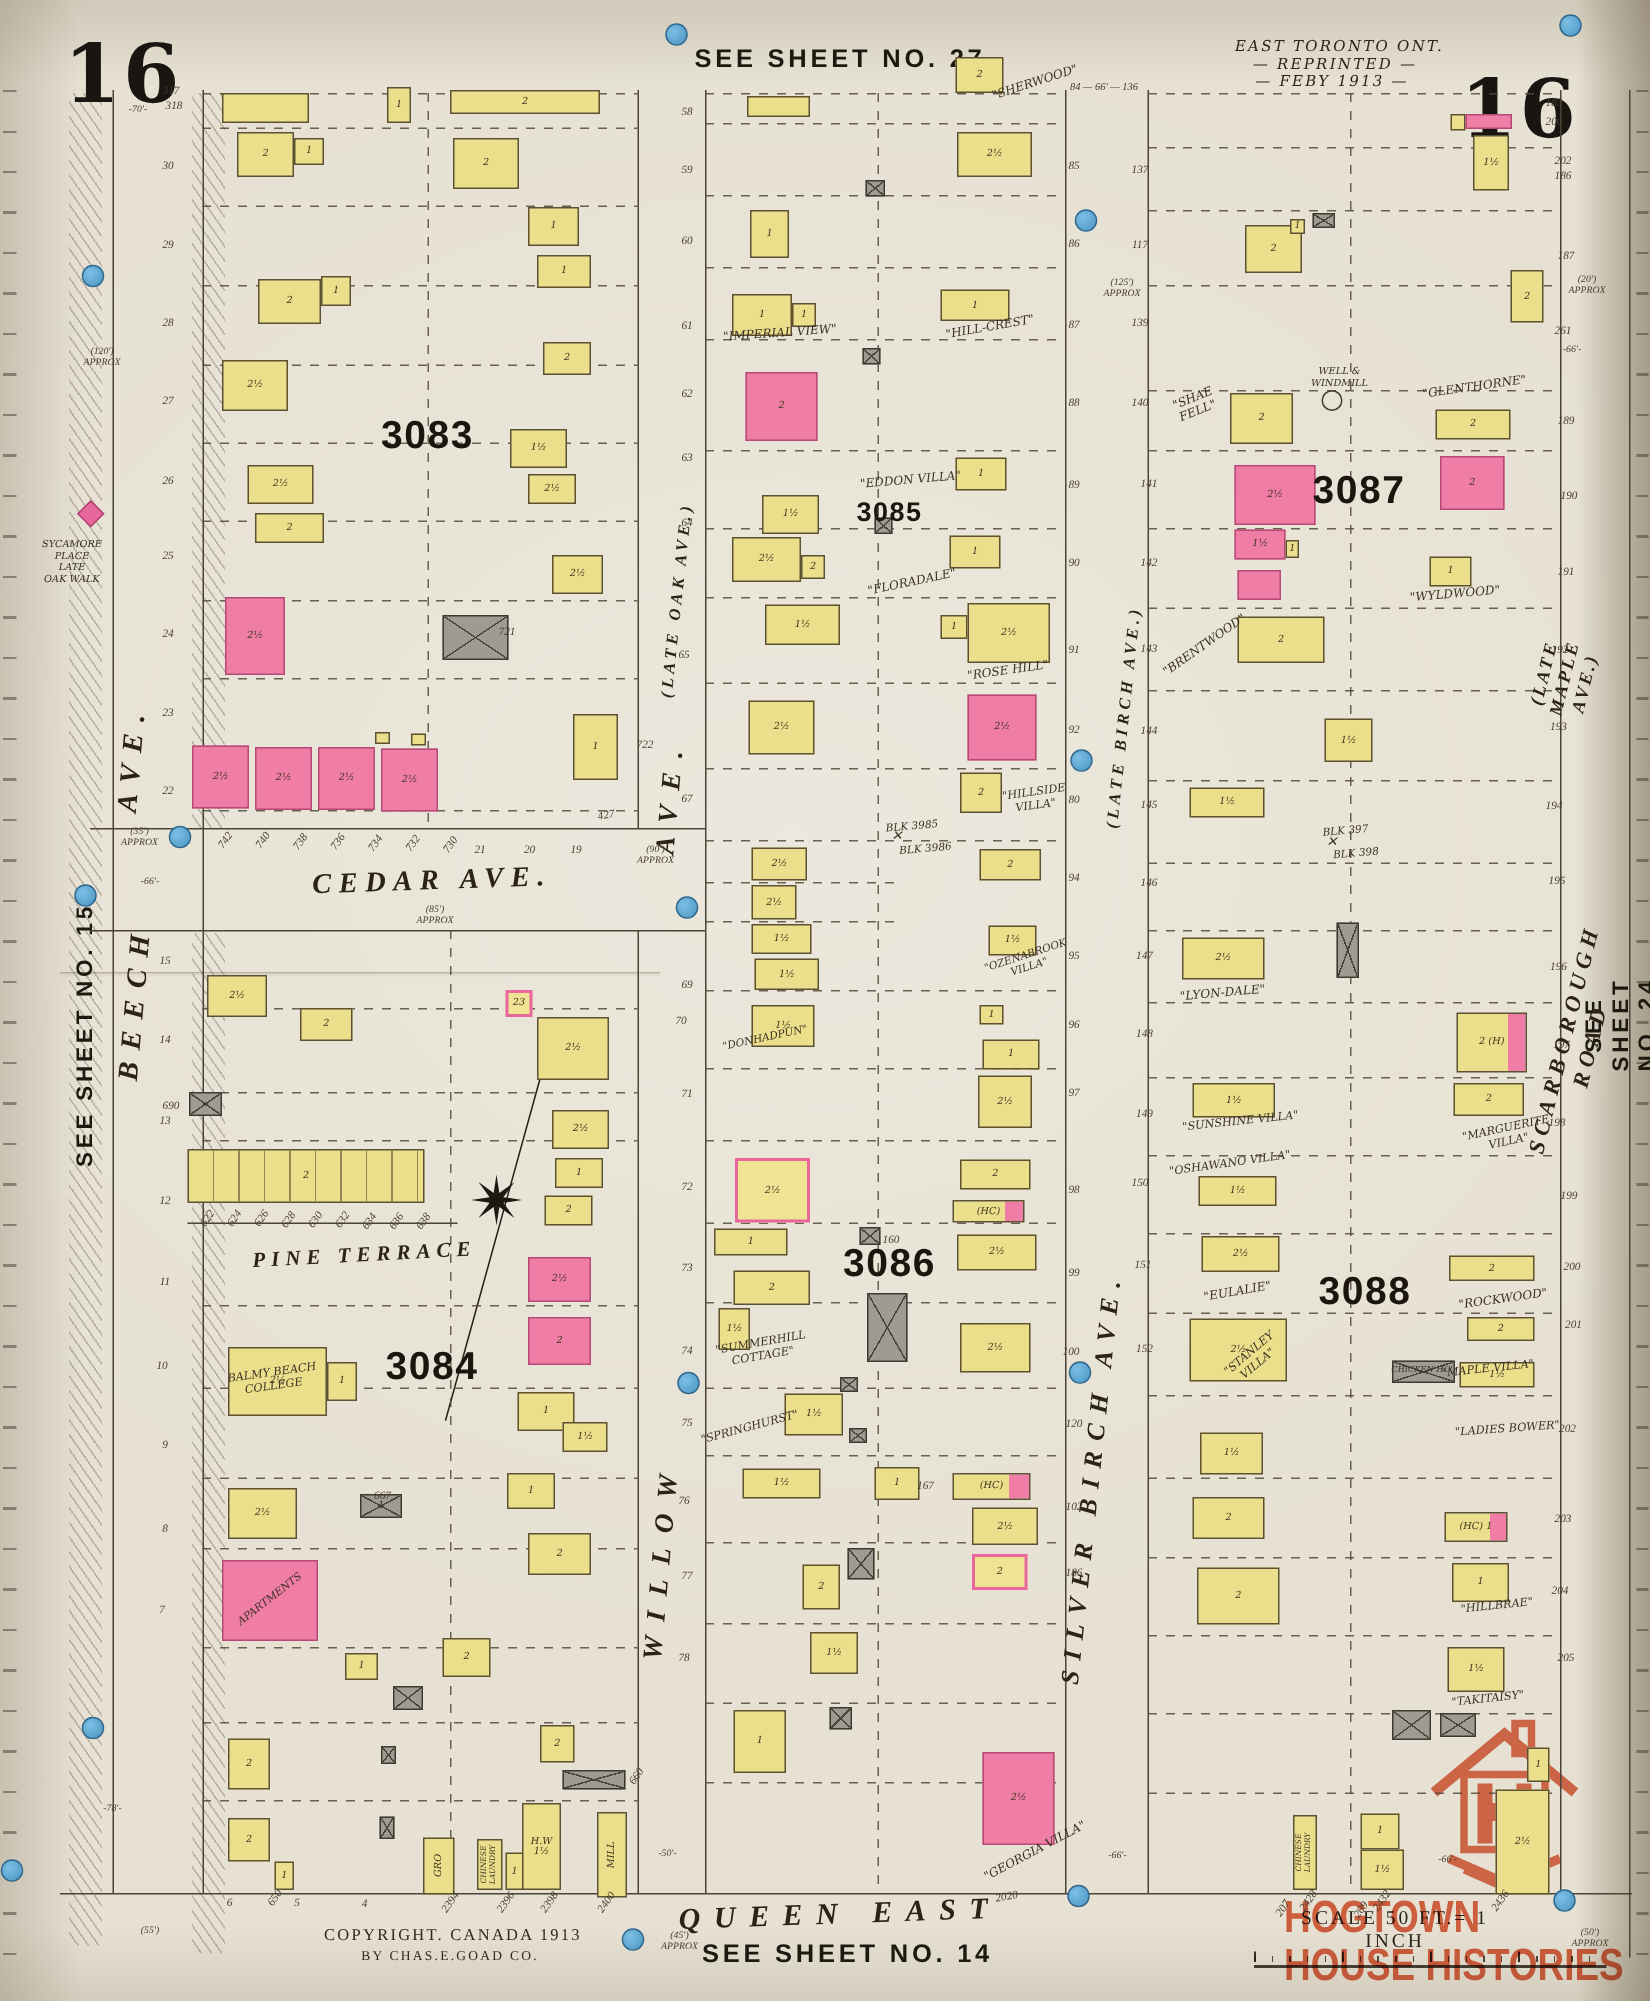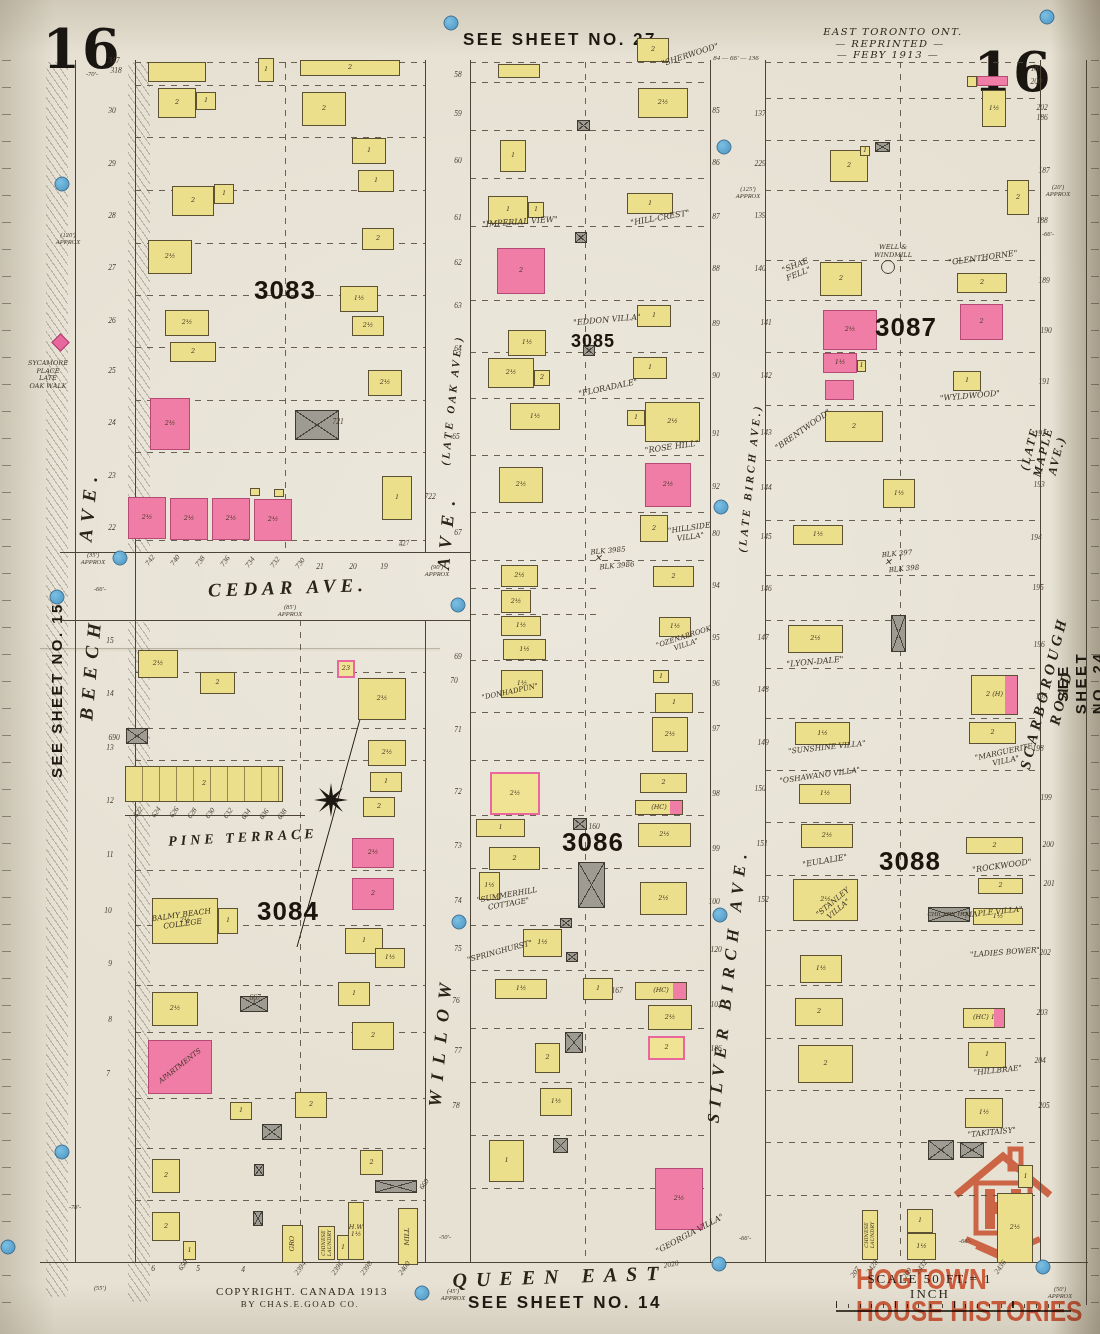--- a/index.html
+++ b/index.html
@@ -332,21 +332,21 @@
     </div>
     <div class="b g" style="left: 254px; top: 1164px; width: 10px; height: 12px;"></div>
     <div class="b g" style="left: 253px; top: 1211px; width: 10px; height: 15px;"></div>
     <div class="b y vlab" style="left: 282px; top: 1225px; width: 21px; height: 38px;">
       <span class="n">GRO</span>
     </div>
     <div class="b y" style="left: 318px; top: 1226px; width: 17px; height: 34px;"></div>
     <div class="b y" style="left: 337px; top: 1235px; width: 12px; height: 25px;">
       <span class="n">1</span>
     </div>
-    <div class="b y" style="left: 348px; top: 1202px; width: 16px; height: 58px;">
+    <div class="b y" style="left: 348px; top: 1202px; width: 26px; height: 58px;">
       <span class="n">H.W
 1½</span>
     </div>
     <div class="b g" style="left: 375px; top: 1180px; width: 42px; height: 13px;"></div>
     <div class="b y vlab" style="left: 398px; top: 1208px; width: 20px; height: 57px;">
       <span class="n">MILL</span>
     </div>
     <div class="b y" style="left: 360px; top: 1150px; width: 23px; height: 25px;">
       <span class="n">2</span>
     </div>
@@ -797,41 +797,41 @@
     <div class="L k-num" style="left: 716px; top: 637px; transform: translate(-50%, -50%) rotate(0deg);">95</div>
     <div class="L k-num" style="left: 716px; top: 683px; transform: translate(-50%, -50%) rotate(0deg);">96</div>
     <div class="L k-num" style="left: 716px; top: 728px; transform: translate(-50%, -50%) rotate(0deg);">97</div>
     <div class="L k-num" style="left: 716px; top: 793px; transform: translate(-50%, -50%) rotate(0deg);">98</div>
     <div class="L k-num" style="left: 716px; top: 848px; transform: translate(-50%, -50%) rotate(0deg);">99</div>
     <div class="L k-num" style="left: 714px; top: 901px; transform: translate(-50%, -50%) rotate(0deg);">100</div>
     <div class="L k-num" style="left: 716px; top: 949px; transform: translate(-50%, -50%) rotate(0deg);">120</div>
     <div class="L k-num" style="left: 716px; top: 1004px; transform: translate(-50%, -50%) rotate(0deg);">102</div>
     <div class="L k-num" style="left: 716px; top: 1048px; transform: translate(-50%, -50%) rotate(0deg);">186</div>
     <div class="L k-num" style="left: 760px; top: 113px; transform: translate(-50%, -50%) rotate(0deg);">137</div>
-    <div class="L k-num" style="left: 760px; top: 163px; transform: translate(-50%, -50%) rotate(0deg);">229</div>
+    <div class="L k-num" style="left: 760px; top: 163px; transform: translate(-50%, -50%) rotate(0deg);">117</div>
     <div class="L k-num" style="left: 760px; top: 215px; transform: translate(-50%, -50%) rotate(0deg);">139</div>
     <div class="L k-num" style="left: 760px; top: 268px; transform: translate(-50%, -50%) rotate(0deg);">140</div>
     <div class="L k-num" style="left: 766px; top: 322px; transform: translate(-50%, -50%) rotate(0deg);">141</div>
     <div class="L k-num" style="left: 766px; top: 375px; transform: translate(-50%, -50%) rotate(0deg);">142</div>
     <div class="L k-num" style="left: 766px; top: 432px; transform: translate(-50%, -50%) rotate(0deg);">143</div>
     <div class="L k-num" style="left: 766px; top: 487px; transform: translate(-50%, -50%) rotate(0deg);">144</div>
     <div class="L k-num" style="left: 766px; top: 536px; transform: translate(-50%, -50%) rotate(0deg);">145</div>
     <div class="L k-num" style="left: 766px; top: 588px; transform: translate(-50%, -50%) rotate(0deg);">146</div>
     <div class="L k-num" style="left: 763px; top: 637px; transform: translate(-50%, -50%) rotate(0deg);">147</div>
     <div class="L k-num" style="left: 763px; top: 689px; transform: translate(-50%, -50%) rotate(0deg);">148</div>
     <div class="L k-num" style="left: 763px; top: 742px; transform: translate(-50%, -50%) rotate(0deg);">149</div>
     <div class="L k-num" style="left: 760px; top: 788px; transform: translate(-50%, -50%) rotate(0deg);">150</div>
     <div class="L k-num" style="left: 762px; top: 843px; transform: translate(-50%, -50%) rotate(0deg);">151</div>
     <div class="L k-num" style="left: 763px; top: 899px; transform: translate(-50%, -50%) rotate(0deg);">152</div>
     <div class="L k-num" style="left: 1036px; top: 68px; transform: translate(-50%, -50%) rotate(0deg);">183</div>
     <div class="L k-num" style="left: 1036px; top: 81px; transform: translate(-50%, -50%) rotate(0deg);">200</div>
     <div class="L k-num" style="left: 1042px; top: 107px; transform: translate(-50%, -50%) rotate(0deg);">202</div>
     <div class="L k-num" style="left: 1042px; top: 117px; transform: translate(-50%, -50%) rotate(0deg);">186</div>
     <div class="L k-num" style="left: 1044px; top: 170px; transform: translate(-50%, -50%) rotate(0deg);">187</div>
-    <div class="L k-num" style="left: 1042px; top: 220px; transform: translate(-50%, -50%) rotate(0deg);">188</div>
+    <div class="L k-num" style="left: 1042px; top: 220px; transform: translate(-50%, -50%) rotate(0deg);">261</div>
     <div class="L k-num" style="left: 1044px; top: 280px; transform: translate(-50%, -50%) rotate(0deg);">189</div>
     <div class="L k-num" style="left: 1046px; top: 330px; transform: translate(-50%, -50%) rotate(0deg);">190</div>
     <div class="L k-num" style="left: 1044px; top: 381px; transform: translate(-50%, -50%) rotate(0deg);">191</div>
     <div class="L k-num" style="left: 1040px; top: 433px; transform: translate(-50%, -50%) rotate(0deg);">192</div>
     <div class="L k-num" style="left: 1039px; top: 484px; transform: translate(-50%, -50%) rotate(0deg);">193</div>
     <div class="L k-num" style="left: 1036px; top: 537px; transform: translate(-50%, -50%) rotate(0deg);">194</div>
     <div class="L k-num" style="left: 1038px; top: 587px; transform: translate(-50%, -50%) rotate(0deg);">195</div>
     <div class="L k-num" style="left: 1039px; top: 644px; transform: translate(-50%, -50%) rotate(0deg);">196</div>
     <div class="L k-num" style="left: 1041px; top: 696px; transform: translate(-50%, -50%) rotate(0deg);">197</div>
     <div class="L k-num" style="left: 1038px; top: 748px; transform: translate(-50%, -50%) rotate(0deg);">198</div>

